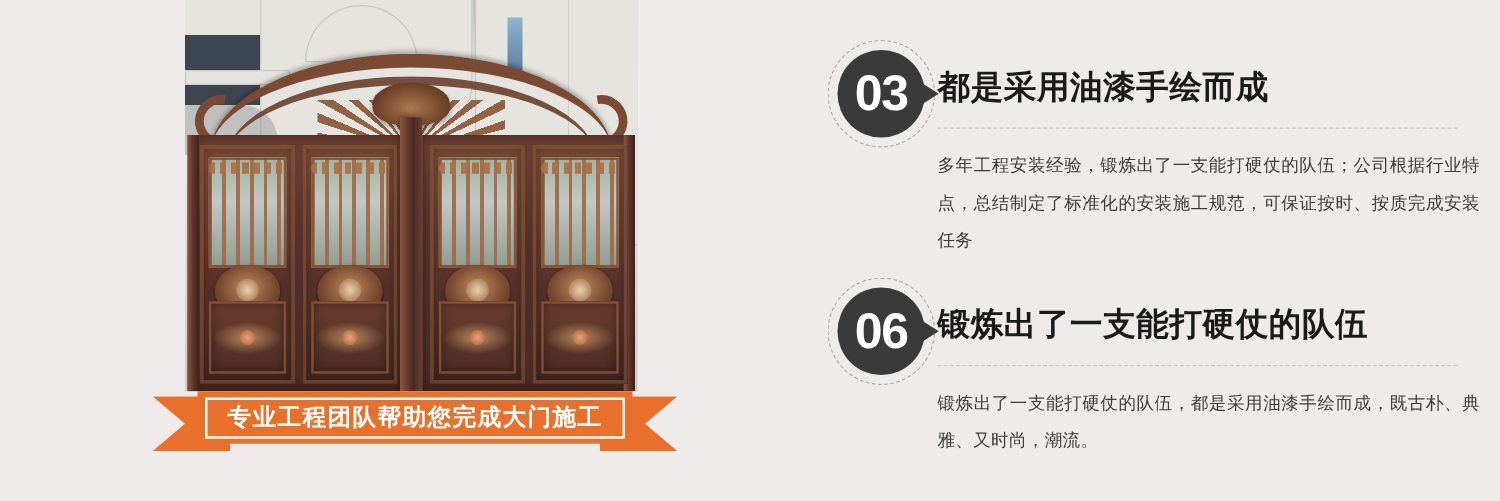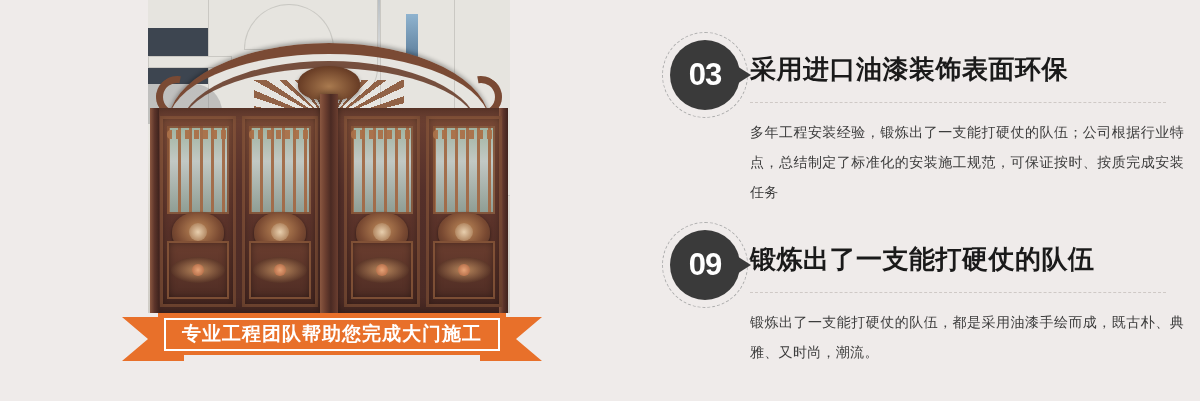--- a/index.html
+++ b/index.html
@@ -294,21 +294,21 @@
     border-bottom: 12px solid transparent;
   }
   .badge-num {
     position: absolute;
     left: 8px; top: 8px;
     width: 70px; height: 70px;
     display: flex;
     align-items: center;
     justify-content: center;
     color: #ffffff;
-    font-size: 31px;
+    font-size: 40px;
     font-weight: bold;
     letter-spacing: -1px;
     z-index: 2;
   }
 
   .feature-title {
     position: absolute;
     left: 100px; top: 20px;
     font-size: 26px;
     font-weight: bold;
@@ -416,29 +416,29 @@
 
 <div id="right-panel">
 
   <div class="feature" id="feature-03">
     <div class="badge">
       <div class="badge-ring"></div>
       <div class="badge-disc"></div>
       <div class="badge-pointer"></div>
       <div class="badge-num">03</div>
     </div>
-    <div class="feature-title">采用进口油漆装饰表面环保</div>
+    <div class="feature-title">都是采用油漆手绘而成</div>
     <div class="feature-divider"></div>
     <div class="feature-body">多年工程安装经验，锻炼出了一支能打硬仗的队伍；公司根据行业特点，总结制定了标准化的安装施工规范，可保证按时、按质完成安装任务</div>
   </div>
 
   <div class="feature" id="feature-04">
     <div class="badge">
       <div class="badge-ring"></div>
       <div class="badge-disc"></div>
       <div class="badge-pointer"></div>
-      <div class="badge-num">09</div>
+      <div class="badge-num">06</div>
     </div>
     <div class="feature-title">锻炼出了一支能打硬仗的队伍</div>
     <div class="feature-divider"></div>
     <div class="feature-body">锻炼出了一支能打硬仗的队伍，都是采用油漆手绘而成，既古朴、典雅、又时尚，潮流。</div>
   </div>
 </div>
 
 </body></html>

